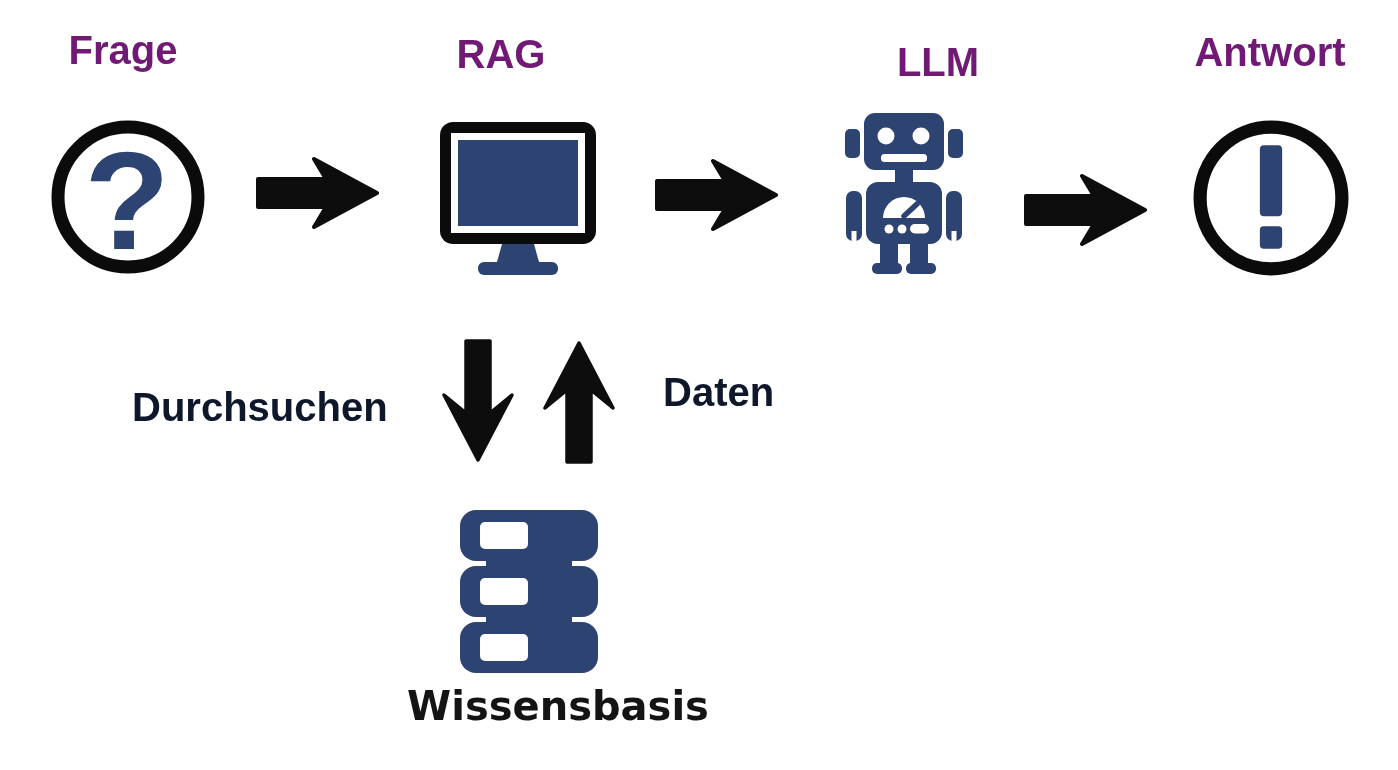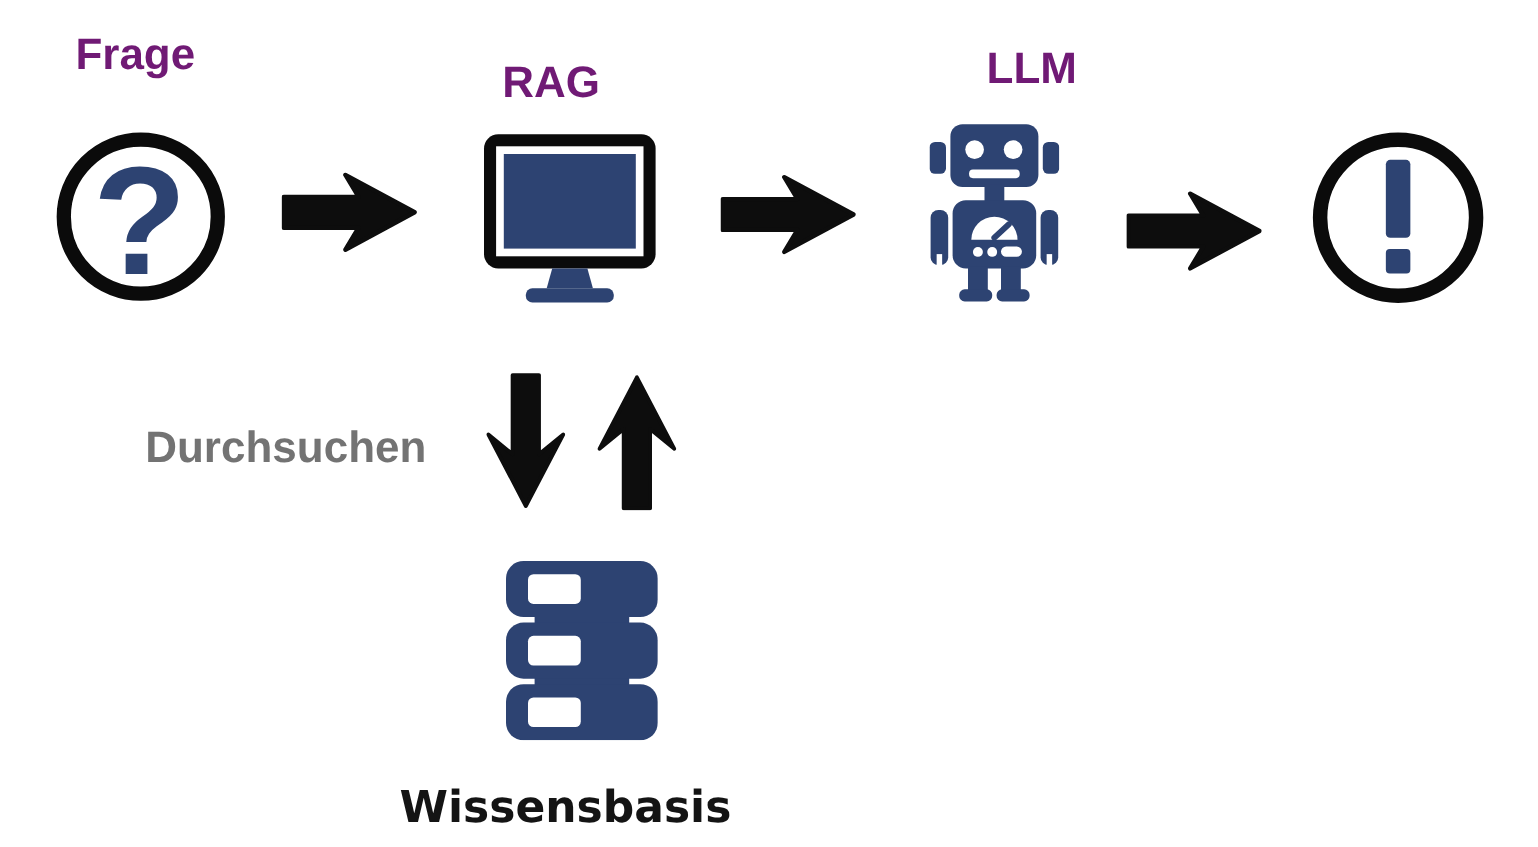--- a/index.html
+++ b/index.html
@@ -16,45 +16,46 @@
     font-size: 40px;
     font-weight: 700;
     color: #701a75;
     line-height: 48px;
     white-space: nowrap;
   }
   .centered { transform: translateX(-50%); }
   .edge-label {
     font-size: 40px;
     font-weight: 700;
-    color: #737373;
+    color: #0f172a;
     line-height: 48px;
     white-space: nowrap;
   }
   .kb-label {
     font-family: "DejaVu Sans", sans-serif;
     font-size: 40px;
     font-weight: 700;
     color: #141414;
     line-height: 48px;
     white-space: nowrap;
   }
   svg { display: block; }
 </style>
 </head>
 <body>
 
 <div class="canvas">
 
   <div class="abs node-label centered" style="left:123px; top:26px;">Frage</div>
 
-  <div class="abs node-label centered" style="left:501px; top:30px;margin-top:21px;">RAG</div>
+  <div class="abs node-label centered" style="left:501px; top:30px;">RAG</div>
 
   <div class="abs node-label centered" style="left:938px; top:38px;">LLM</div>
 
+  <div class="abs node-label centered" style="left:1270px; top:28px;">Antwort</div>
 
   <div class="abs" style="left:50px; top:119px;">
     <svg width="156" height="156" viewBox="0 0 156 156">
       <circle cx="78" cy="78" r="70" fill="#ffffff" stroke="#0b0b0b" stroke-width="13"></circle>
       <text x="77" y="130" text-anchor="middle" font-family="'Liberation Sans', sans-serif" font-weight="bold" font-size="140" fill="#2d4372">?</text>
     </svg>
   </div>
 
   <div class="abs" style="left:256px; top:155px;">
     <svg width="123" height="76" viewBox="0 0 123 76">
@@ -130,33 +131,34 @@
     </svg>
   </div>
 
   <div class="abs" style="left:543px; top:340px;">
     <svg width="72" height="124" viewBox="0 0 72 124">
       <path d="M24 122 L48 122 L48 50 L70 68 L36 3 L2 68 L24 50 Z" fill="#0d0d0d" stroke="#0d0d0d" stroke-width="3.5" stroke-linejoin="round"></path>
     </svg>
   </div>
 
   <div class="abs edge-label" style="left:663px; top:368px;">
+    <div>Daten</div>
   </div>
 
   <div class="abs" style="left:460px; top:510px;">
     <svg width="138" height="163" viewBox="0 0 138 163">
       <g fill="#2d4372">
         <rect x="26" y="20" width="86" height="122"></rect>
         <rect x="0" y="0" width="138" height="51" rx="16"></rect>
         <rect x="0" y="56" width="138" height="51" rx="16"></rect>
         <rect x="0" y="112" width="138" height="51" rx="16"></rect>
       </g>
       <g fill="#ffffff">
         <rect x="20" y="12" width="48" height="27" rx="5"></rect>
         <rect x="20" y="68" width="48" height="27" rx="5"></rect>
         <rect x="20" y="124" width="48" height="27" rx="5"></rect>
       </g>
     </svg>
   </div>
 
-  <div class="abs kb-label centered" style="left:514px; top:682px;margin-top:28px;">Wissensbasis</div>
+  <div class="abs kb-label centered" style="left:558px; top:682px;">Wissensbasis</div>
 
 </div>
 
 </body></html>

